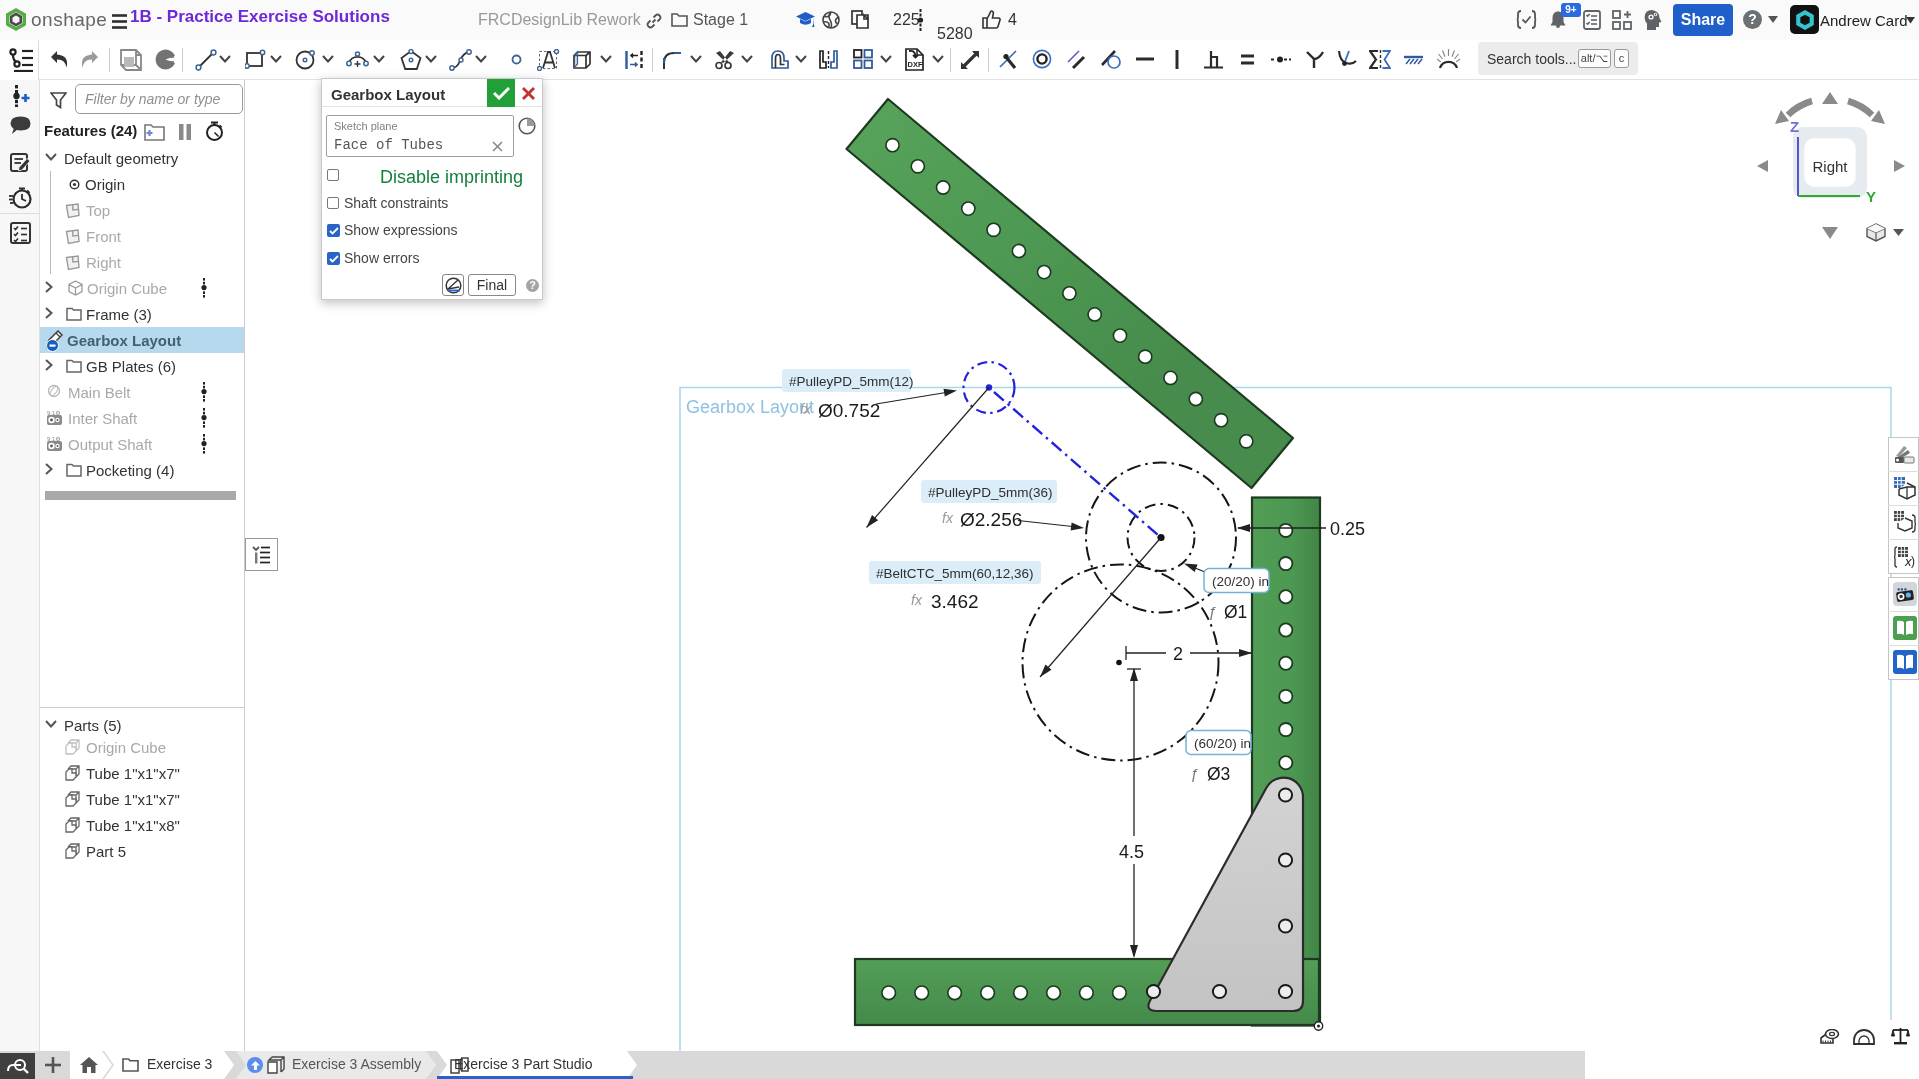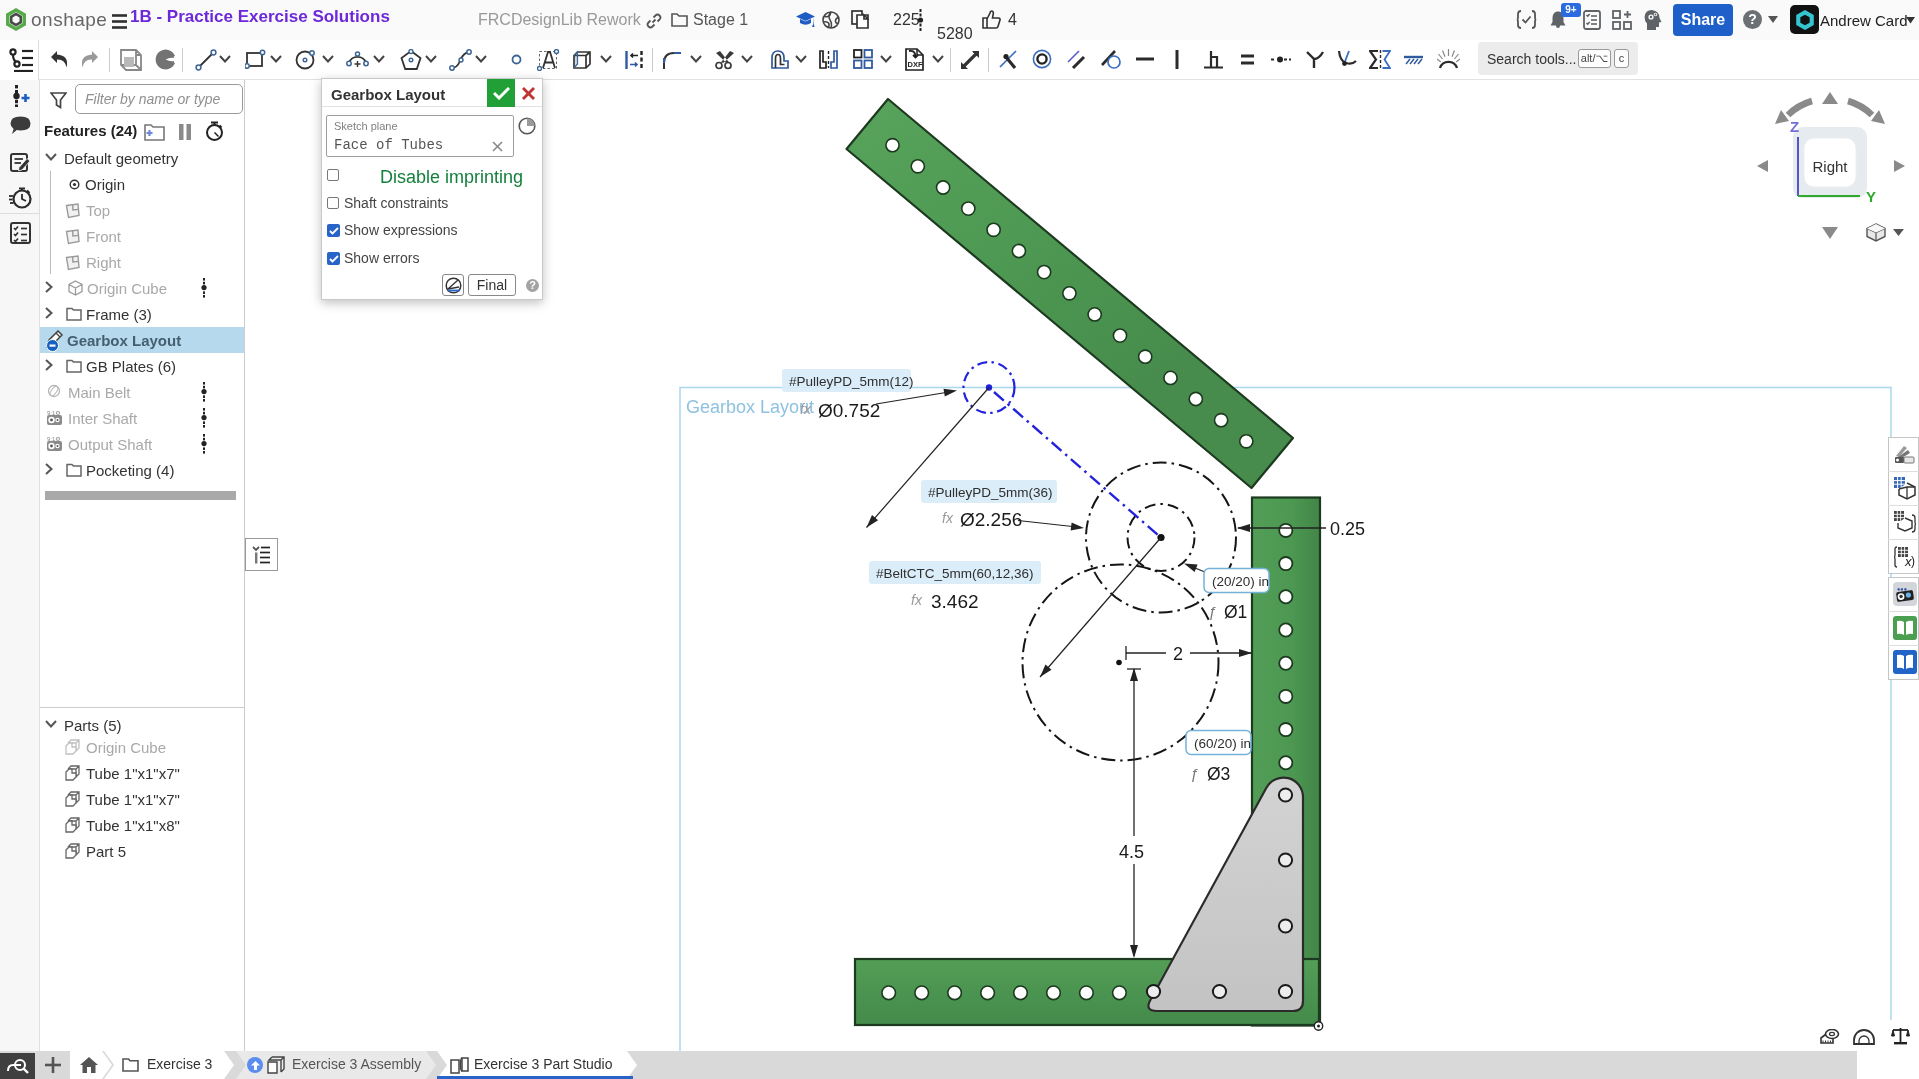--- a/index.html
+++ b/index.html
@@ -2,21 +2,21 @@
 <html><head>
 <meta charset="utf-8">
 <style>
 *{margin:0;padding:0;box-sizing:border-box;}
 html,body{width:1919px;height:1079px;overflow:hidden;font-family:"Liberation Sans",sans-serif;background:#fff;}
 .abs{position:absolute;}
 #topbar{position:absolute;left:0;top:0;width:1919px;height:40px;background:#fafafa;}
 #toolbar{position:absolute;left:0;top:40px;width:1919px;height:40px;background:#fff;border-bottom:1px solid #e2e2e2;}
 #leftstrip{position:absolute;left:0;top:80px;width:40px;height:971px;background:#f7f7f7;border-right:1px solid #e0e0e0;}
 #panel{position:absolute;left:40px;top:80px;width:205px;height:971px;background:#fff;border-right:1px solid #ccc;}
-#bottombar{position:absolute;left:0;top:1051px;width:1857px;height:28px;background:#d9d9d9;}
+#bottombar{position:absolute;left:0;top:1051px;width:1585px;height:28px;background:#d9d9d9;}
 .row{position:absolute;left:0;width:205px;height:26px;font-size:15px;color:#333;white-space:nowrap;}
 .row .lbl{position:absolute;top:4.5px;}
 .gray{color:#a9a9a9;}
 .ital{}
 .dots3{position:absolute;left:160px;top:3px;}
 .tablbl{font-size:14px;color:#333;}
 </style>
 </head>
 <body>
 <div id="topbar">
@@ -956,14 +956,14 @@
       <path d="M1 6 L10 6 L10 17 L1 17 Z" fill="#fff" stroke="#444" stroke-width="1.4"></path>
     </svg>
   <div class="abs tablbl" style="left:292px;top:5px;color:#555;">Exercise 3 Assembly</div>
   <div class="abs" style="left:437px;top:0;width:200px;height:28px;background:#fff;clip-path:polygon(0 0,190px 0,200px 50%,190px 100%,0 100%,10px 50%);"></div>
   <div class="abs" style="left:437px;top:25px;width:196px;height:3px;background:#2864c8;"></div>
   <svg class="abs" style="left:450px;top:5px" width="19" height="18" viewBox="0 0 19 18">
       <rect x="1" y="4" width="8" height="13" fill="none" stroke="#444" stroke-width="1.5"></rect>
       <path d="M12 2 L18 2 L18 15 L12 15 Z" fill="none" stroke="#444" stroke-width="1.5"></path>
       <path d="M12 2 Q10.5 2 10.5 8.5 Q10.5 15 12 15" fill="none" stroke="#444" stroke-width="1.5"></path>
     </svg>
-  <div class="abs tablbl" style="left:474px;top:5px;">Exercise 3 Part Studio</div>
+  <div class="abs tablbl" style="left:454px;top:5px;">Exercise 3 Part Studio</div>
 </div>
 
 </body></html>

